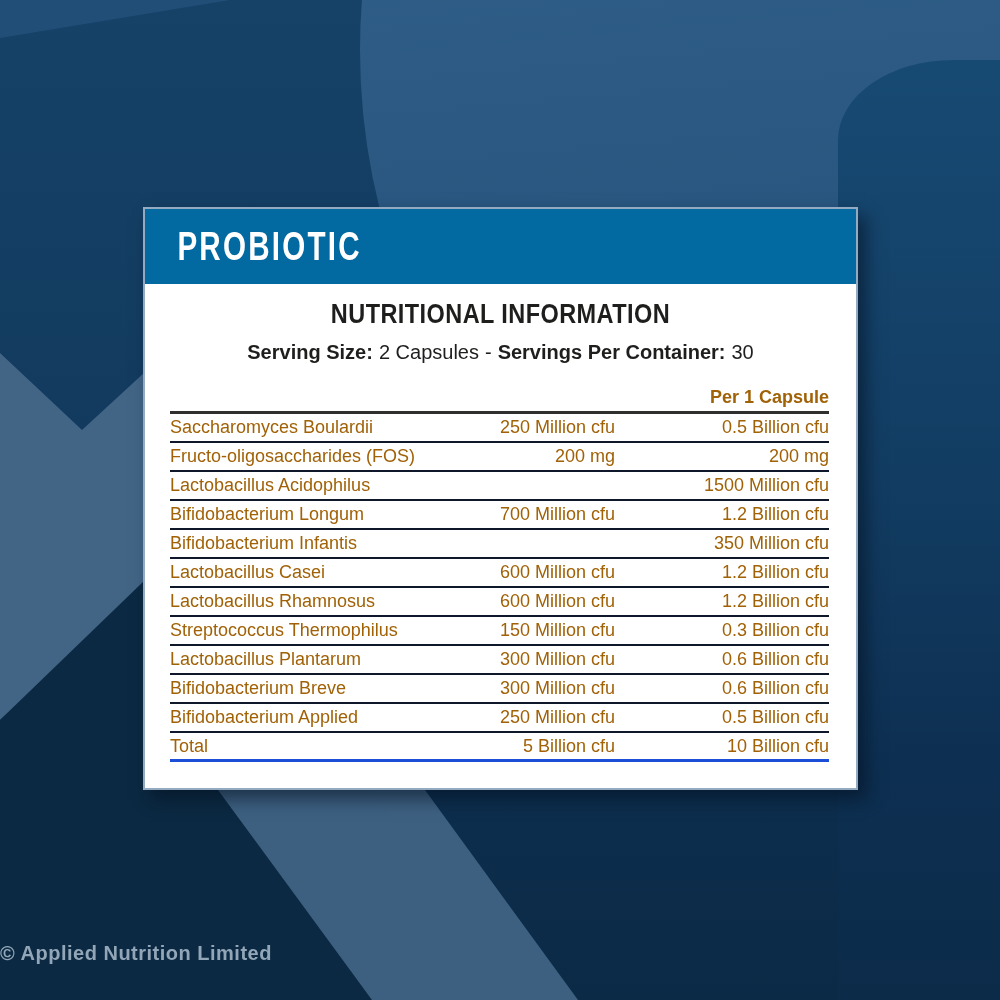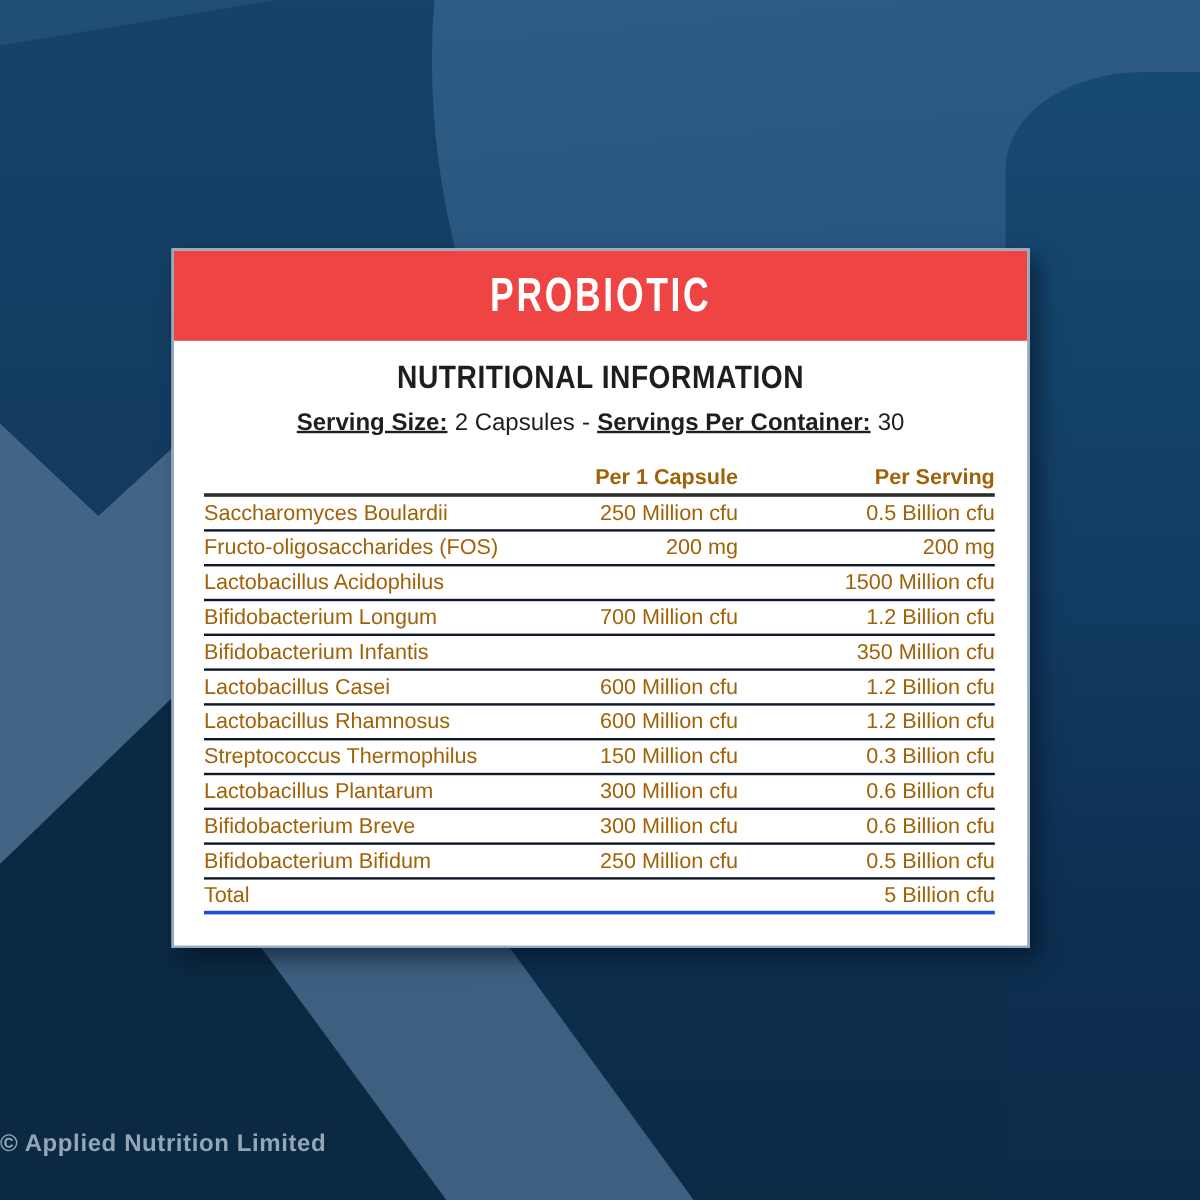--- a/index.html
+++ b/index.html
@@ -33,35 +33,35 @@
   .footer-band{
     left:0;top:0;width:1000px;height:1000px;background:#426586;opacity:.92;
     clip-path:polygon(218px 790px,425px 790px,578px 1000px,372px 1000px);
   }
   .card{
     position:absolute;left:143px;top:207px;width:715px;height:583px;
     box-sizing:border-box;background:#ffffff;border:2px solid #93aac1;
     box-shadow:8px 9px 16px rgba(3,14,30,.55);
   }
   .card-header{
-    height:75px;background:#ef4444;display:flex;align-items:center;justify-content:center;
+    height:75px;background:#0369a1;display:flex;align-items:center;justify-content:flex-start;
   }
   .card-title{
     margin:0;color:#ffffff;font-size:40px;font-weight:bold;letter-spacing:3px;
     transform:scaleX(.74);transform-origin:center;white-space:nowrap;
   }
   .card-heading{
     margin:15px 0 0;text-align:center;color:#1e1e1c;font-size:27px;font-weight:bold;
     letter-spacing:.5px;transform:scaleX(.87);transform-origin:center;white-space:nowrap;
   }
   .serving{
     margin:11px 0 0;text-align:center;color:#1e1e1c;font-size:20px;white-space:nowrap;
   }
   .serving span{margin:0 3px;}
-  .serving .lbl{font-weight:bold;text-decoration:underline;}
+  .serving .lbl{font-weight:bold;}
   .ntable{margin:21px 27px 0 25px;color:#a16207;}
   .trow{
     display:flex;align-items:center;height:29px;box-sizing:border-box;
     border-bottom:2px solid #0f172a;font-size:18px;
   }
   .thead{
     font-weight:bold;border-bottom:3px solid #2f2f2d;align-items:flex-end;
     padding-bottom:3px;
   }
   .trow.total-row{border-bottom:3px solid #1d4ed8;}
@@ -89,21 +89,20 @@
       <h1 class="card-title">PROBIOTIC</h1>
     </div>
     <div class="card-body">
       <h2 class="card-heading">NUTRITIONAL INFORMATION</h2>
       <p class="serving"><span class="lbl">Serving Size:</span><span>2 Capsules</span><span>-</span><span class="lbl">Servings Per Container:</span><span>30</span></p>
 
       <div class="ntable">
         <div class="trow thead">
           <span class="col-name"></span>
           <span class="col-cap">Per 1 Capsule</span>
-          <span class="col-serv">Per Serving</span>
         </div>
         <div class="trow">
           <span class="col-name">Saccharomyces Boulardii</span>
           <span class="col-cap">250 Million cfu</span>
           <span class="col-serv">0.5 Billion cfu</span>
         </div>
         <div class="trow">
           <span class="col-name">Fructo-oligosaccharides (FOS)</span>
           <span class="col-cap">200 mg</span>
           <span class="col-serv">200 mg</span>
@@ -140,26 +139,27 @@
           <span class="col-name">Lactobacillus Plantarum</span>
           <span class="col-cap">300 Million cfu</span>
           <span class="col-serv">0.6 Billion cfu</span>
         </div>
         <div class="trow">
           <span class="col-name">Bifidobacterium Breve</span>
           <span class="col-cap">300 Million cfu</span>
           <span class="col-serv">0.6 Billion cfu</span>
         </div>
         <div class="trow">
-          <span class="col-name">Bifidobacterium Bifidum</span>
+          <span class="col-name">Bifidobacterium Applied</span>
           <span class="col-cap">250 Million cfu</span>
           <span class="col-serv">0.5 Billion cfu</span>
         </div>
         <div class="trow total-row">
           <span class="col-name">Total</span>
           <span class="col-cap">5 Billion cfu</span>
+          <span class="col-serv">10 Billion cfu</span>
         </div>
       </div>
     </div>
   </div>
 
   <div class="page-footer">© Applied Nutrition Limited</div>
 </div>
 
 </body></html>

